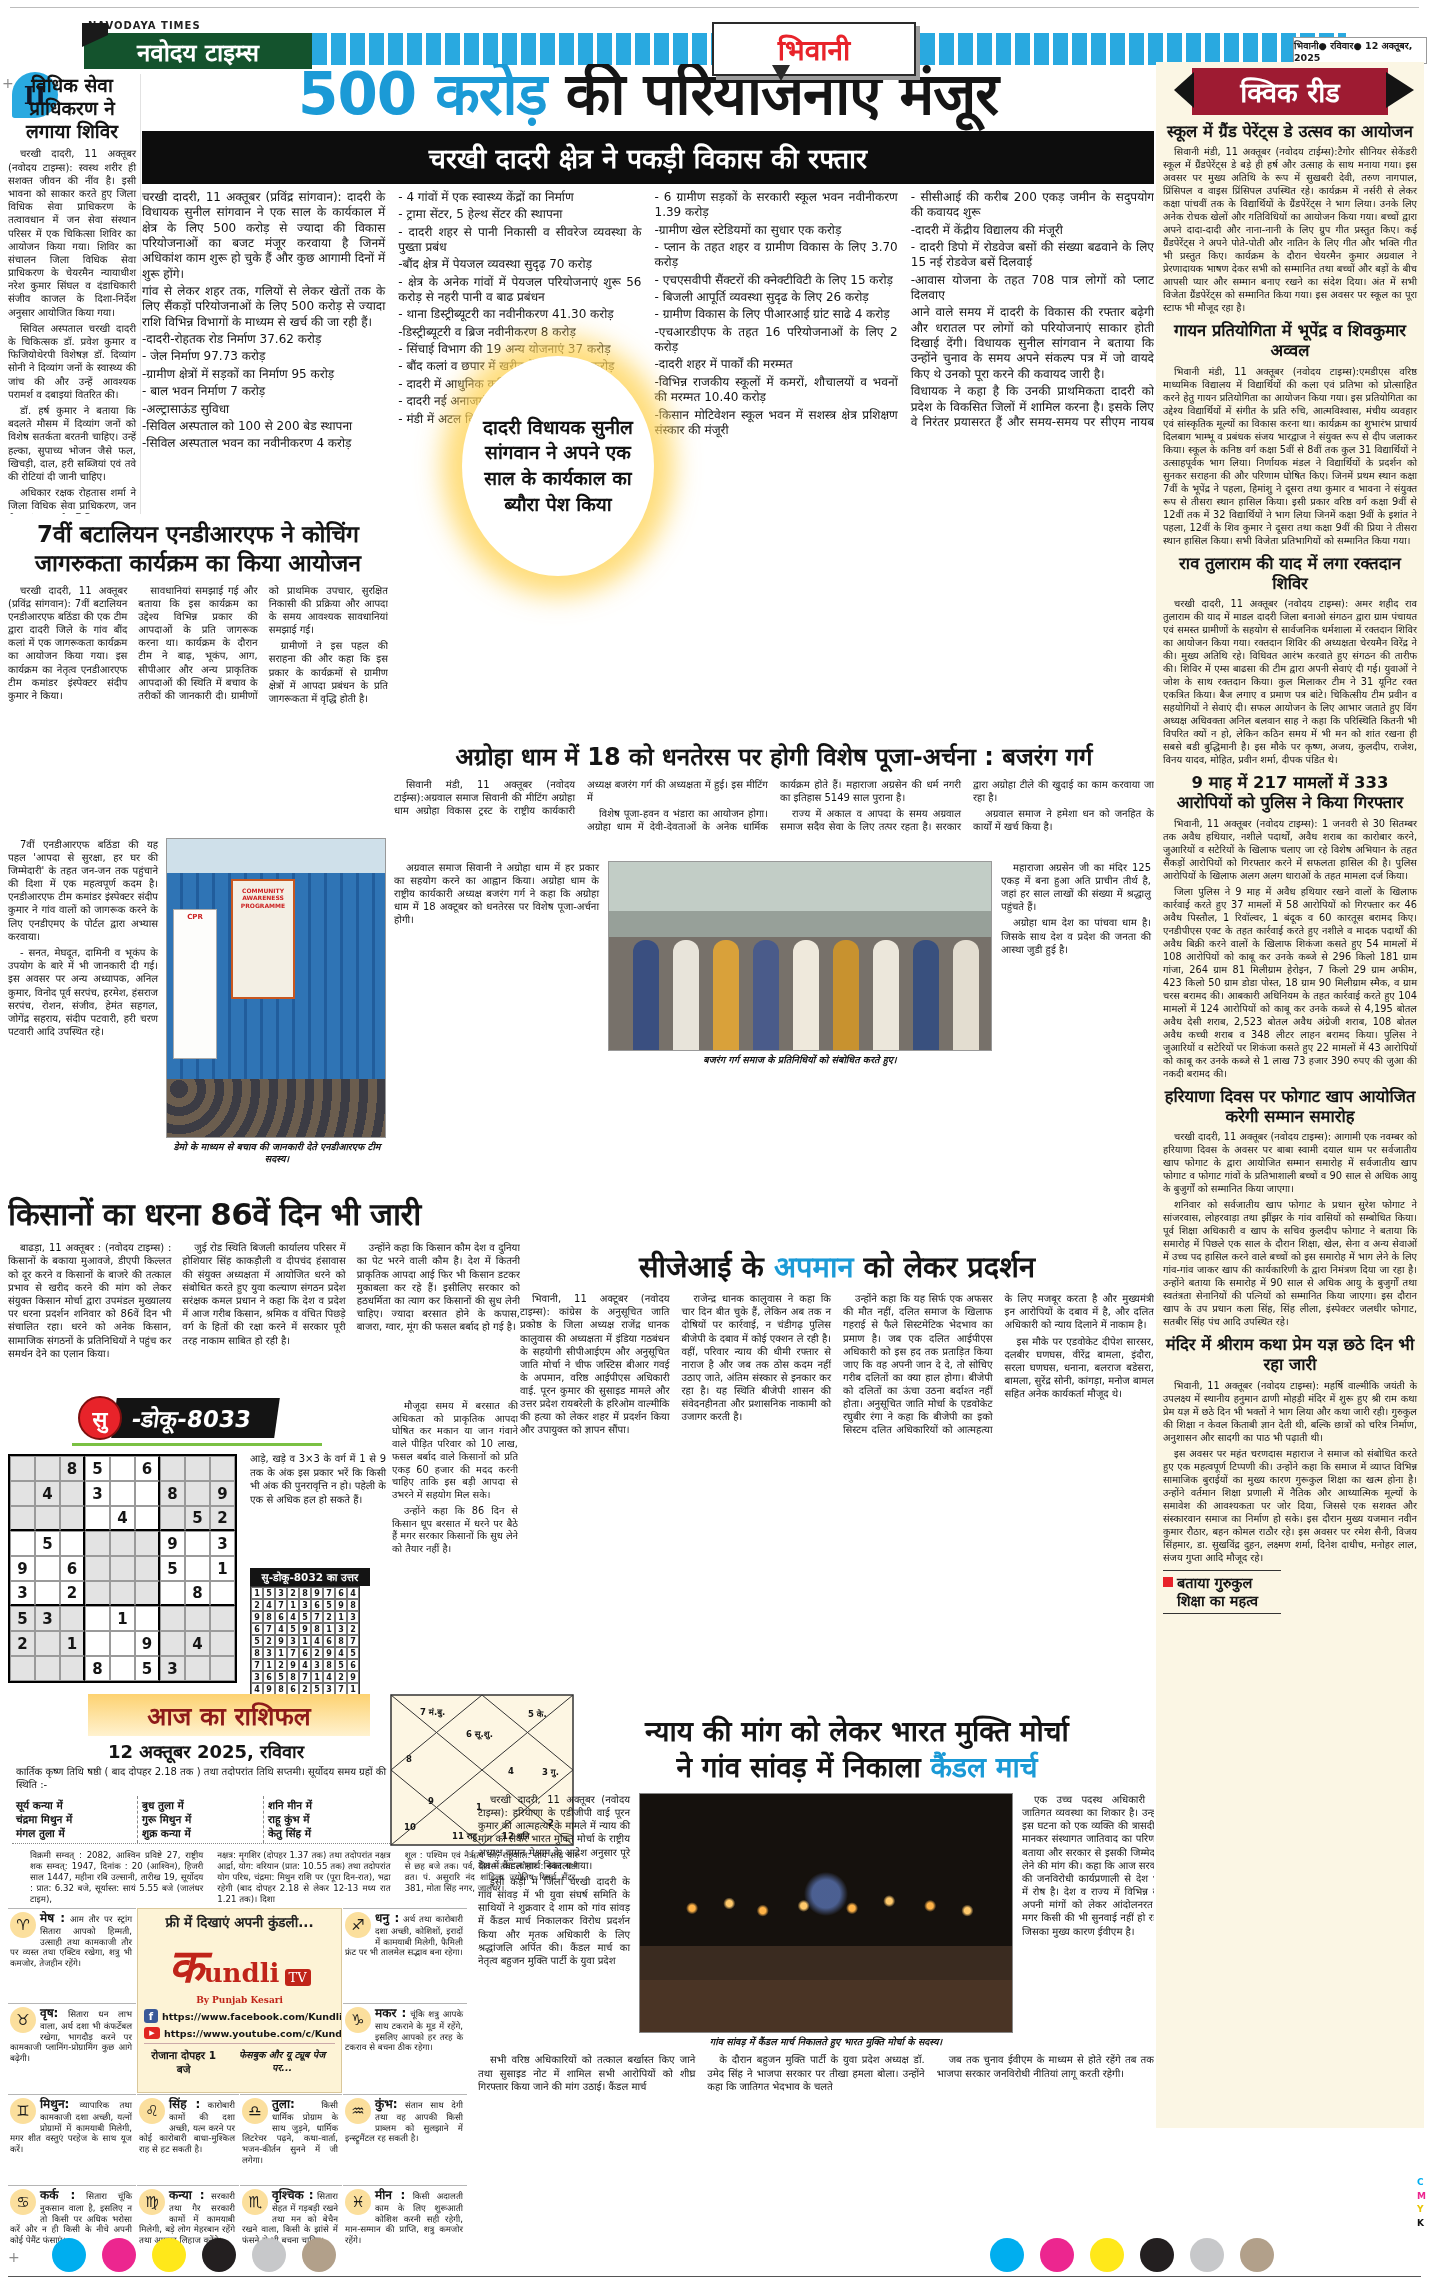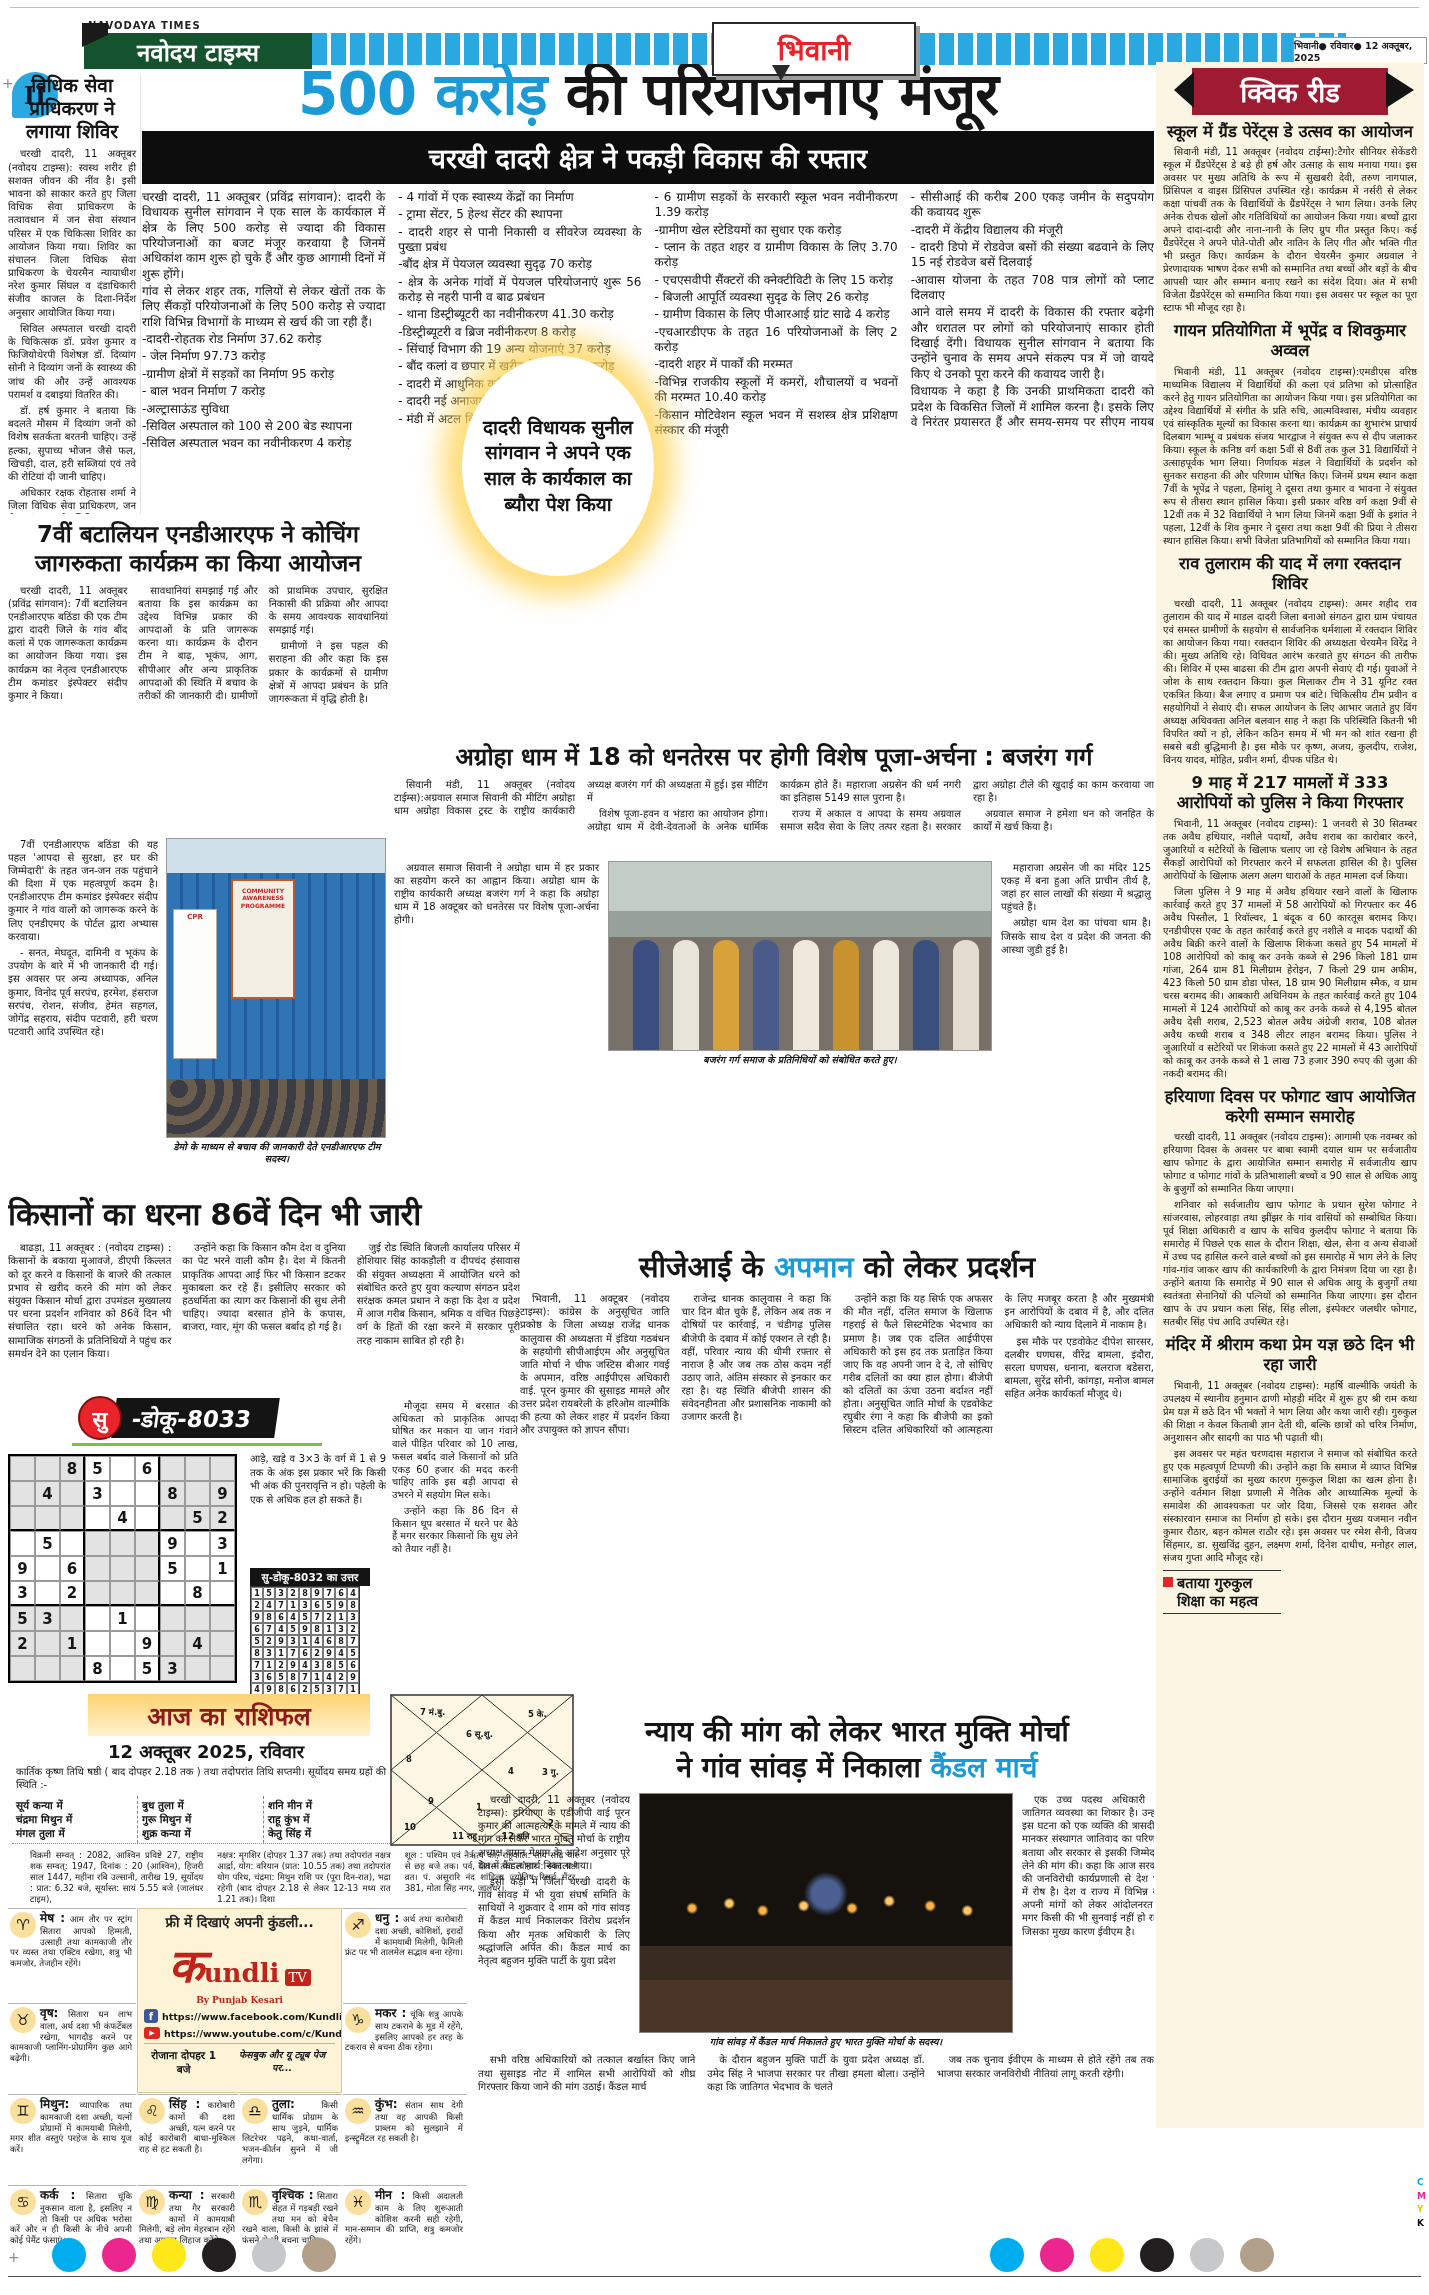--- a/index.html
+++ b/index.html
@@ -359,22 +359,22 @@
           <p>महाराजा अग्रसेन जी का मंदिर 125 एकड़ में बना हुआ अति प्राचीन तीर्थ है, जहां हर साल लाखों की संख्या में श्रद्धालु पहुंचते हैं।</p>
           <p>अग्रोहा धाम देश का पांचवा धाम है। जिसके साथ देश व प्रदेश की जनता की आस्था जुडी हुई है।</p>
         </div>
     </div>
   </div>
 
   <div class="abs kisan bodytxt jus">
     <h2>किसानों का धरना 86वें दिन भी जारी</h2>
     <div class="kisan-body">
         <p>बाढड़ा, 11 अक्तूबर : (नवोदय टाइम्स) : किसानों के बकाया मुआवजे, डीएपी किल्लत को दूर करने व किसानों के बाजरे की तत्काल प्रभाव से खरीद करने की मांग को लेकर संयुक्त किसान मोर्चा द्वारा उपमंडल मुख्यालय पर धरना प्रदर्शन शनिवार को 86वें दिन भी संचालित रहा। धरने को अनेक किसान, सामाजिक संगठनों के प्रतिनिधियों ने पहुंच कर समर्थन देने का एलान किया।</p>
+        <p>जुई रोड स्थिति बिजली कार्यालय परिसर में होशियार सिंह काकड़ौली व दीपचंद हंसावास की संयुक्त अध्यक्षता में आयोजित धरने को संबोधित करते हुए युवा कल्याण संगठन प्रदेश सरंक्षक कमल प्रधान ने कहा कि देश व प्रदेश में आज गरीब किसान, श्रमिक व वंचित पिछड़े वर्ग के हितों की रक्षा करने में सरकार पूरी तरह नाकाम साबित हो रही है।</p>
         <p>उन्होंने कहा कि किसान कौम देश व दुनिया का पेट भरने वाली कौम है। देश में कितनी प्राकृतिक आपदा आई फिर भी किसान डटकर मुकाबला कर रहे हैं। इसीलिए सरकार को हठधर्मिता का त्याग कर किसानों की सुध लेनी चाहिए। ज्यादा बरसात होने के कपास, बाजरा, ग्वार, मूंग की फसल बर्बाद हो गई है।</p>
-        <p>जुई रोड स्थिति बिजली कार्यालय परिसर में होशियार सिंह काकड़ौली व दीपचंद हंसावास की संयुक्त अध्यक्षता में आयोजित धरने को संबोधित करते हुए युवा कल्याण संगठन प्रदेश सरंक्षक कमल प्रधान ने कहा कि देश व प्रदेश में आज गरीब किसान, श्रमिक व वंचित पिछड़े वर्ग के हितों की रक्षा करने में सरकार पूरी तरह नाकाम साबित हो रही है।</p>
       </div>
     <div class="kisan-more jus">
         <p>मौजूदा समय में बरसात की अधिकता को प्राकृतिक आपदा घोषित कर मकान या जान गंवाने वाले पीड़ित परिवार को 10 लाख, फसल बर्बाद वाले किसानों को प्रति एकड़ 60 हजार की मदद करनी चाहिए ताकि इस बड़ी आपदा से उभरने में सहयोग मिल सके।</p>
         <p>उन्होंने कहा कि 86 दिन से किसान धूप बरसात में धरने पर बैठे हैं मगर सरकार किसानों कि सुध लेने को तैयार नहीं है।</p>
       </div>
   </div>
 
   <div class="abs cji bodytxt jus">
     <h2><span>सीजेआई के </span><span class="blue">अपमान</span><span> को लेकर प्रदर्शन</span></h2>
     <div class="cols4">

